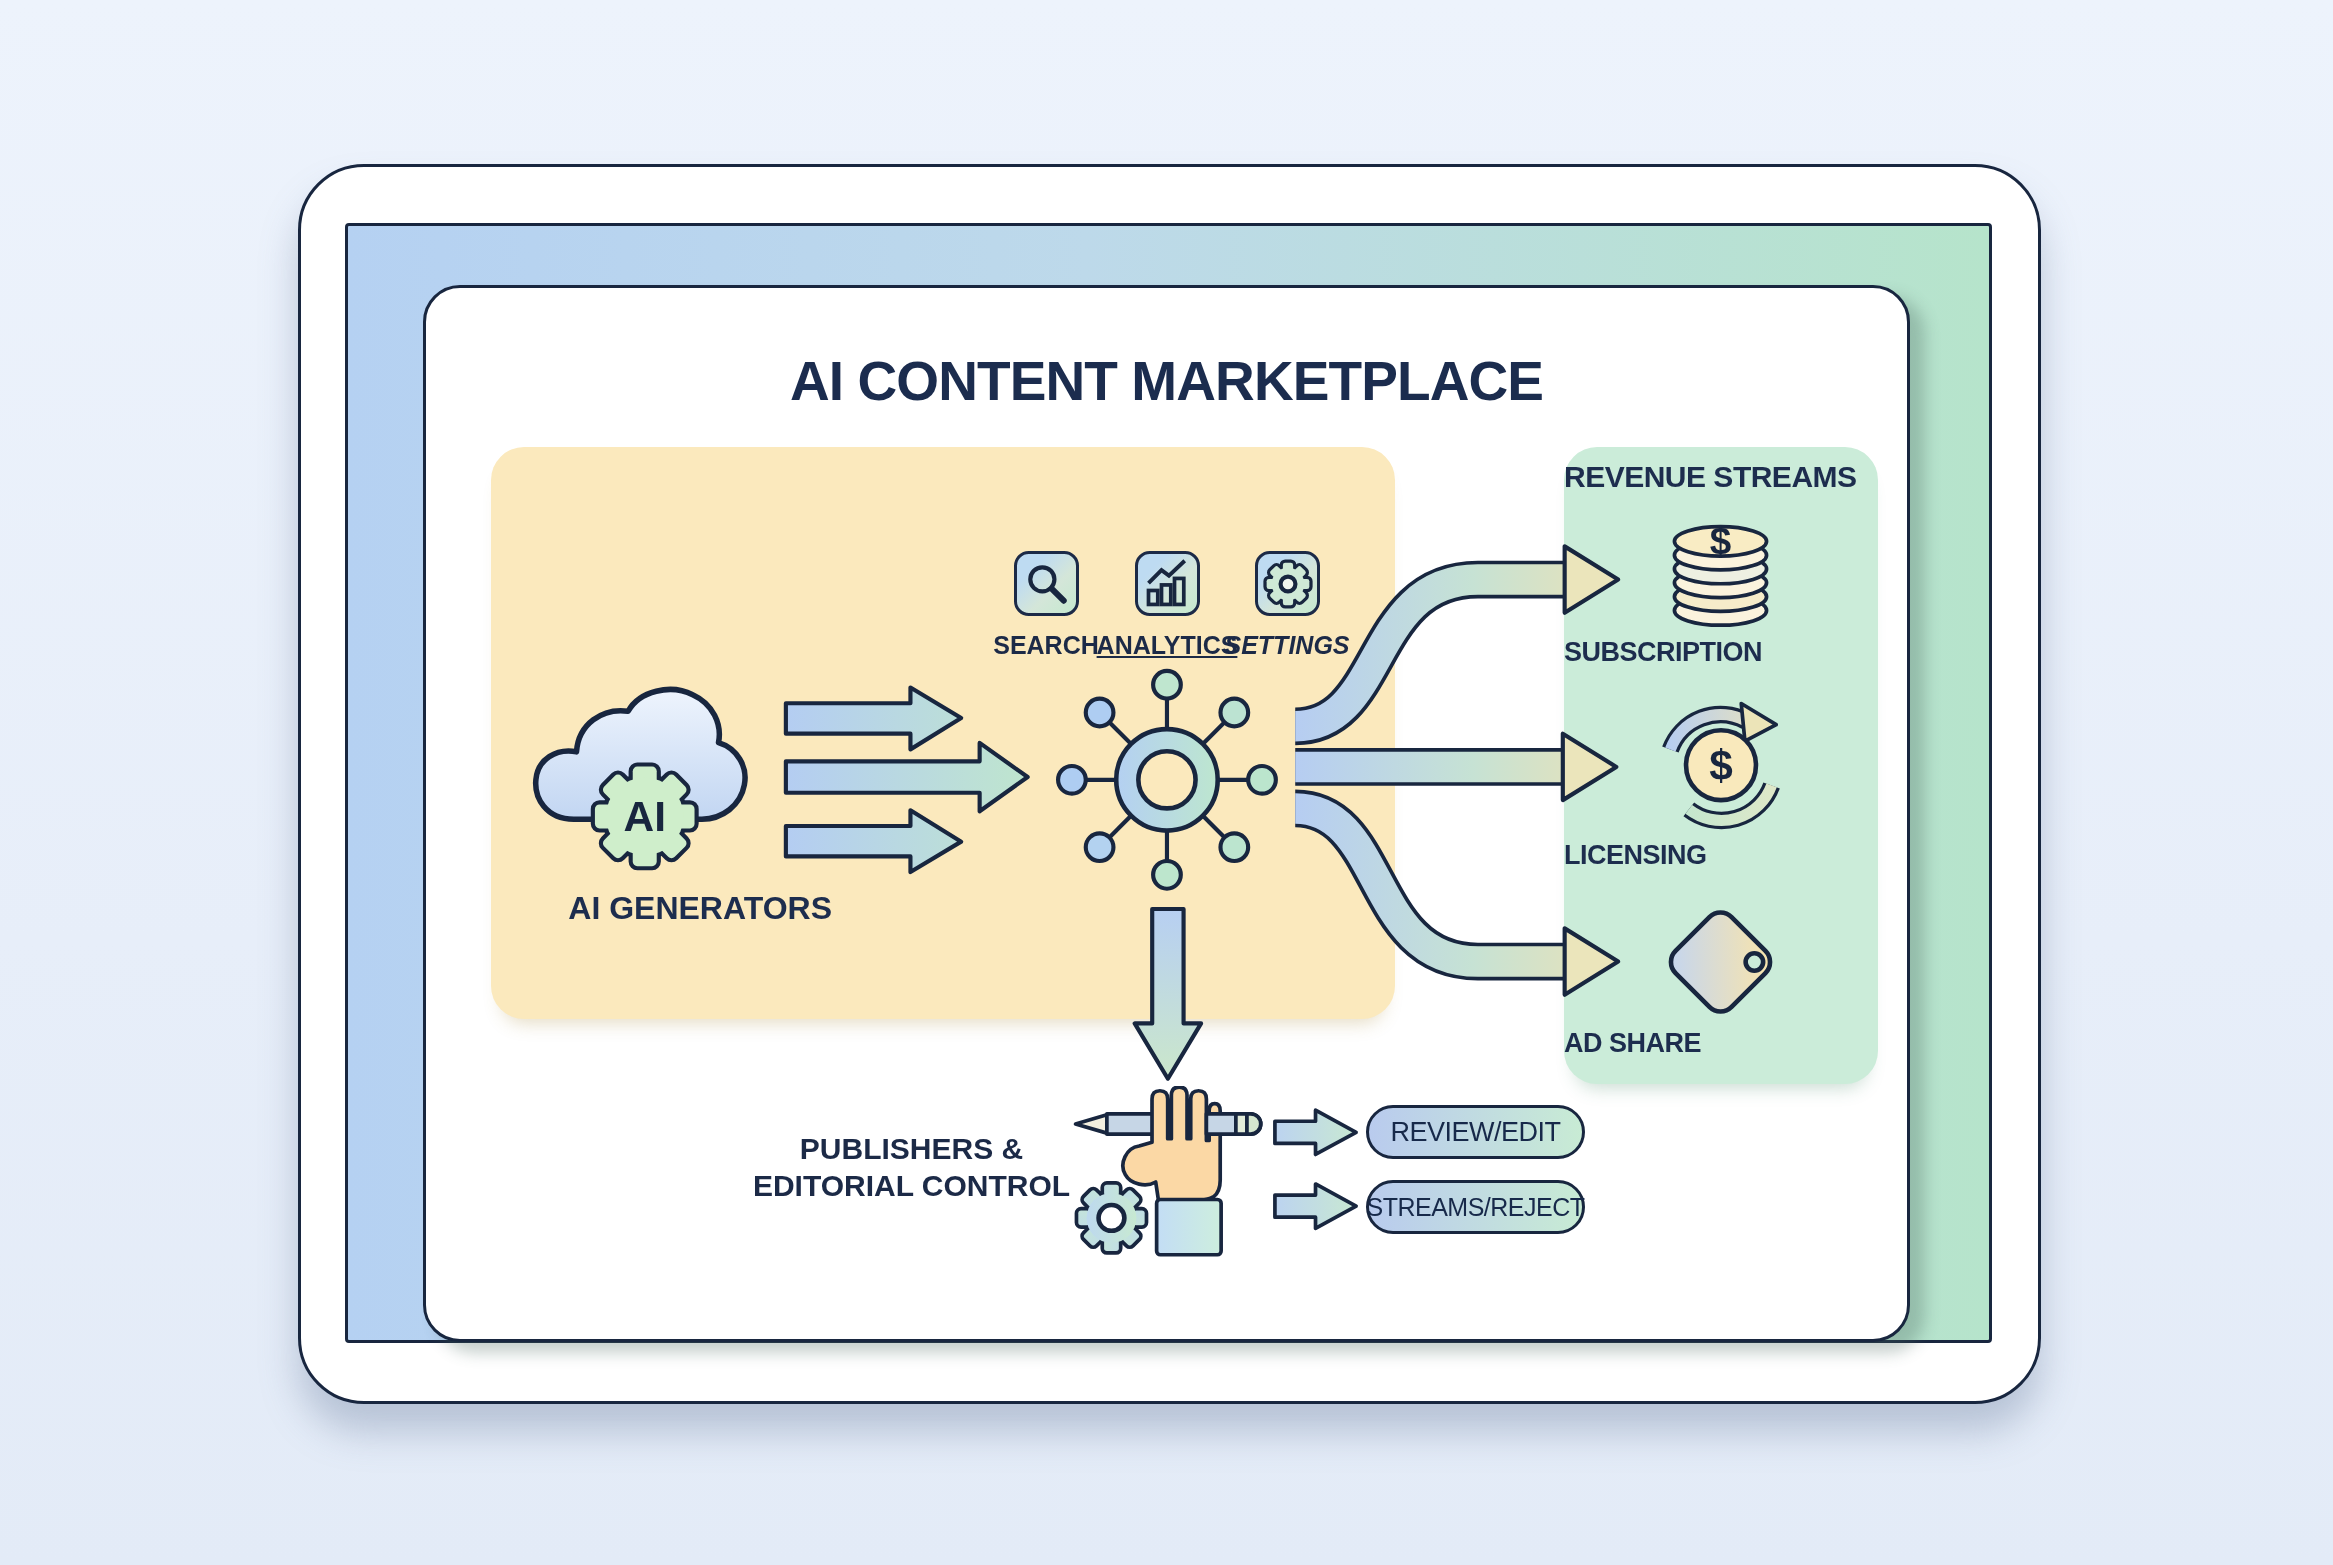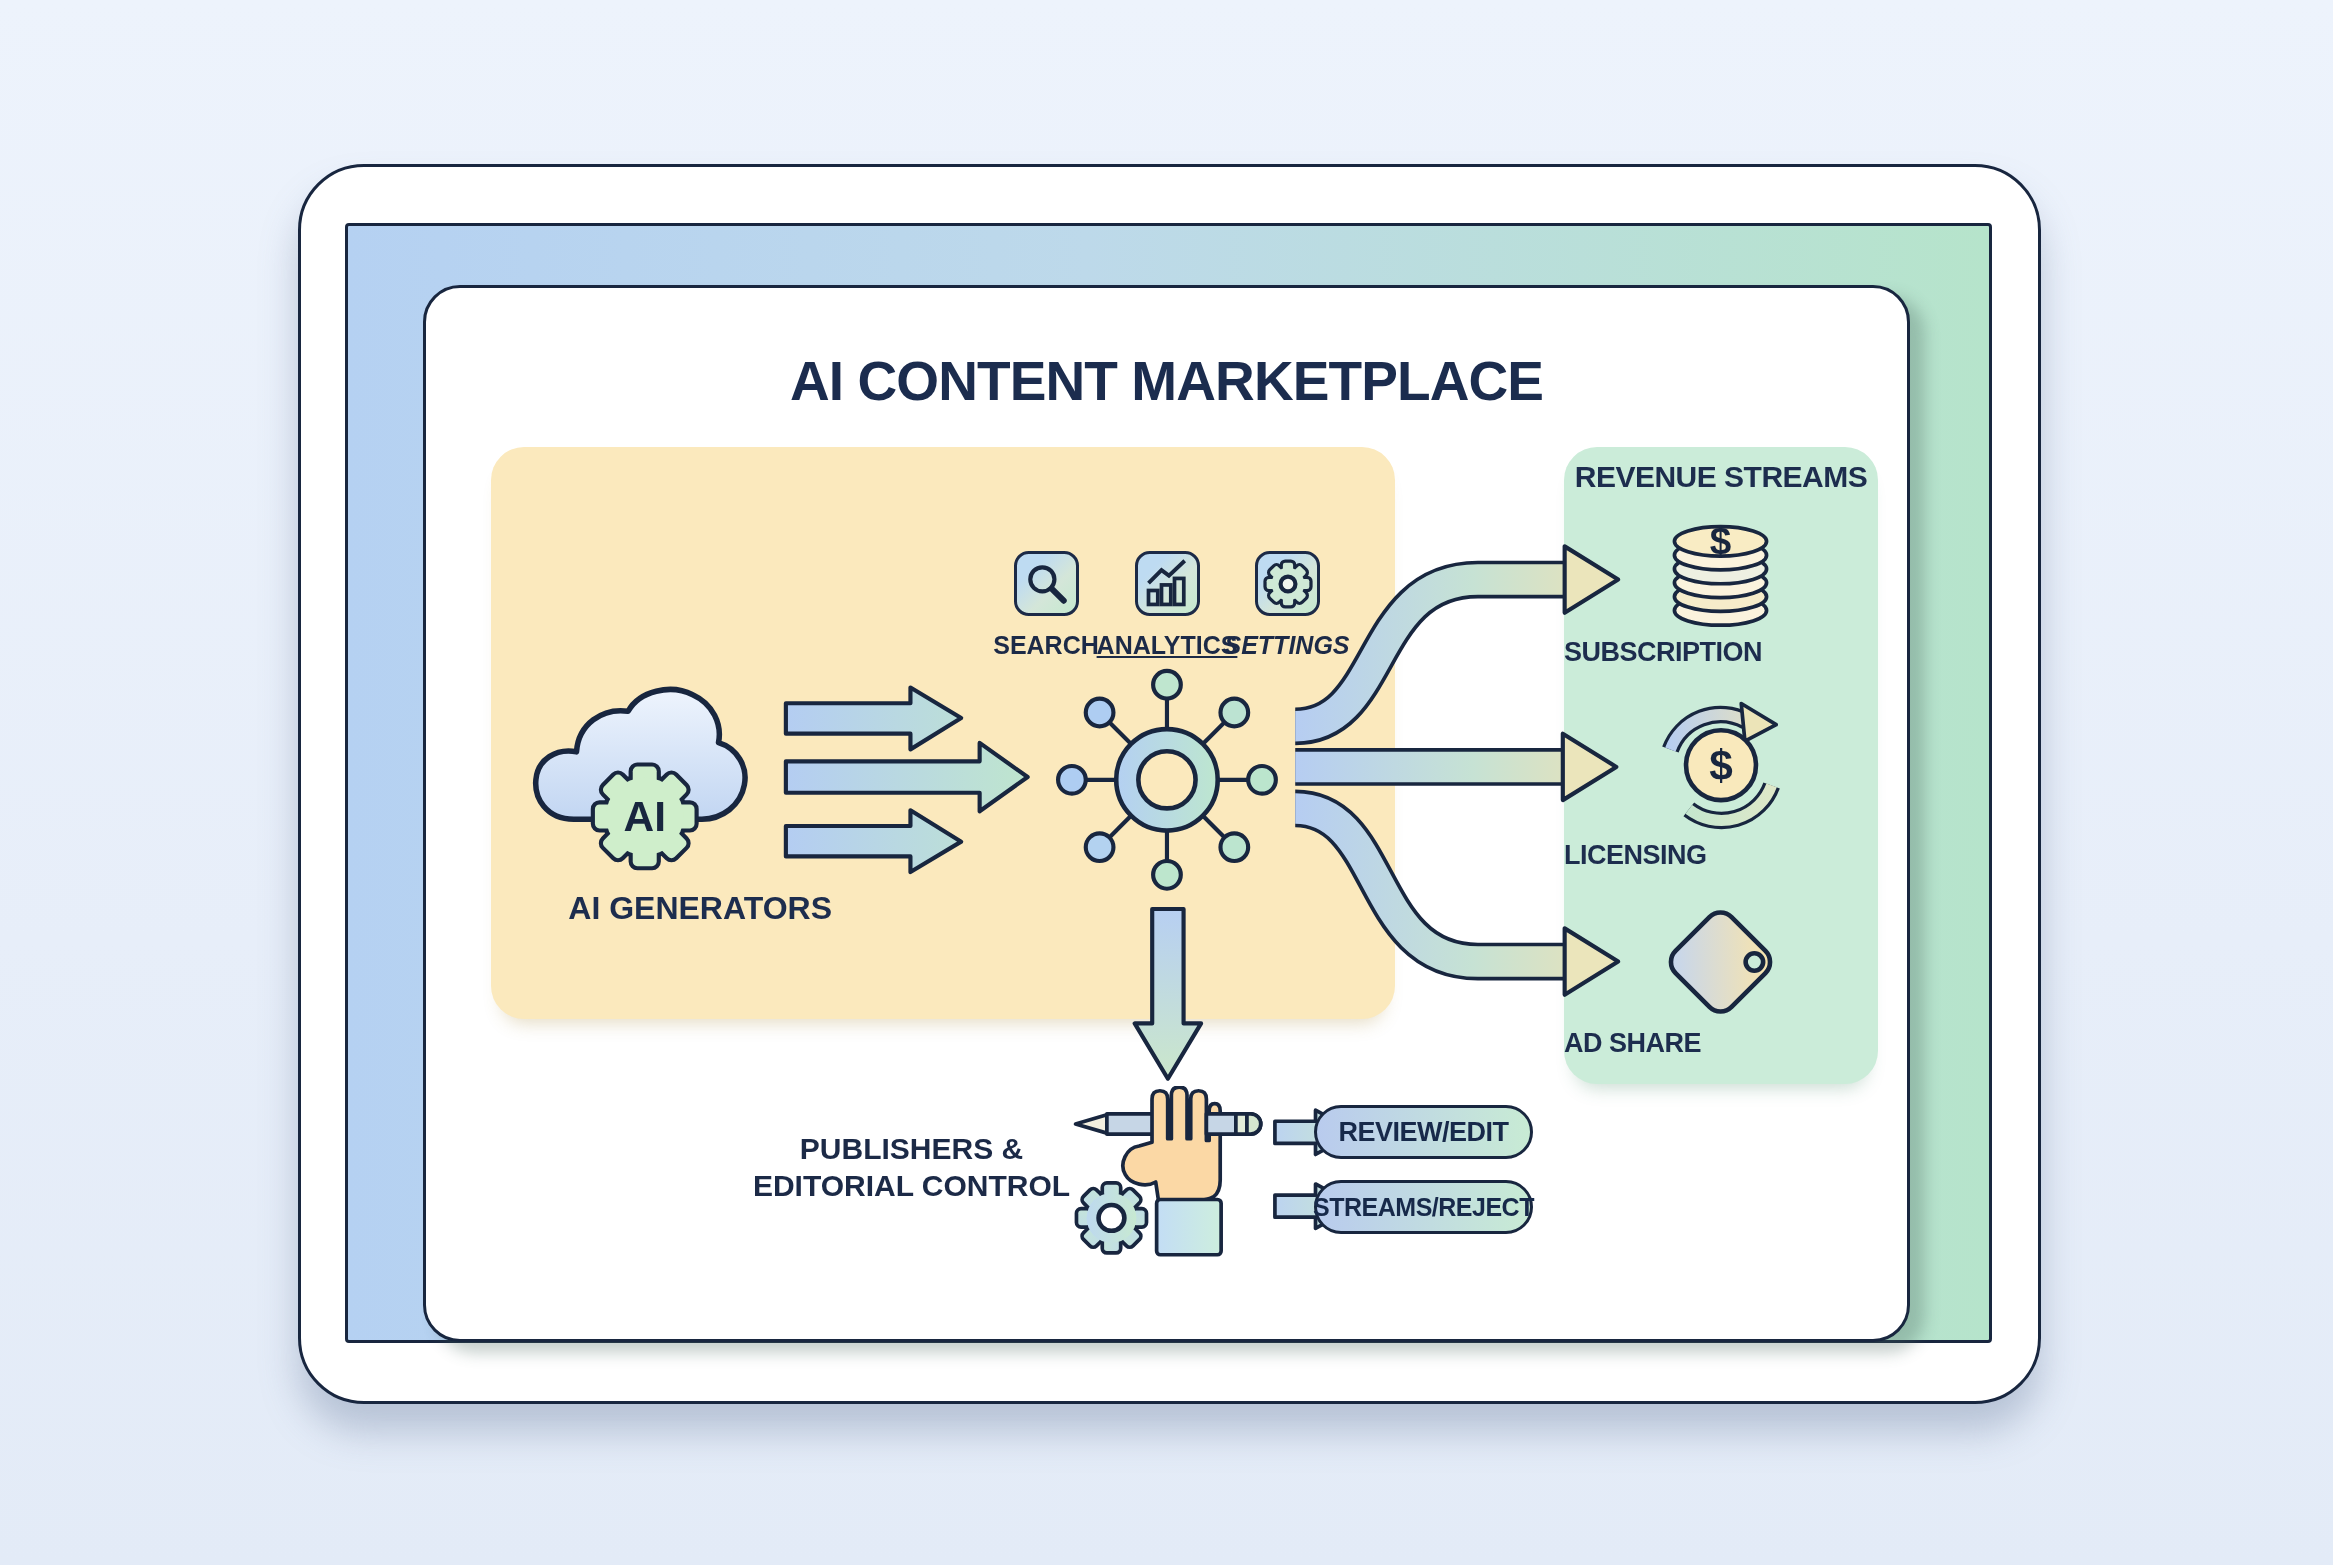--- a/index.html
+++ b/index.html
@@ -17,26 +17,26 @@
   .panel-yellow{left:65px;top:159px;width:904px;height:572px;border-radius:33px;background:#fbe9bd;
                 box-shadow:0 14.8px 18.5px -11px rgba(170,140,60,.30);}
   .panel-green{left:1138px;top:159px;width:314px;height:637px;border-radius:33px;background:#cbecd9;
                box-shadow:0 14.8px 18.5px -11px rgba(60,130,95,.28);}
   .dash-heading{left:468px;top:207px;width:554px;text-align:center;font-size:32px;font-weight:bold;color:#1c2a47;}
   .tile{width:65px;height:65px;top:263px;border:3.7px solid #1c2a47;border-radius:14.8px;
         background:linear-gradient(135deg,#bedbf2 25%,#d4e6d9 60%,#c5e9cf 100%);
         display:flex;align-items:center;justify-content:center;box-sizing:border-box;}
   .tile-label{top:343px;width:148px;text-align:center;font-size:25px;font-weight:bold;color:#1c2a47;}
   .gen-label{left:37px;top:602px;width:369px;text-align:right;font-size:32px;font-weight:bold;}
-  .rev-heading{left:0;top:13px;width:100%;text-align:center;font-size:30px;font-weight:bold;letter-spacing:-0.5px;}
+  .rev-heading{left:0;top:13px;width:100%;text-align:left;font-size:30px;font-weight:bold;letter-spacing:-0.5px;}
   .stream-label{left:0;width:100%;font-size:27px;font-weight:bold;letter-spacing:-0.5px;}
   .pub-text{left:301px;top:842px;width:369px;text-align:center;font-size:30px;font-weight:bold;line-height:1.24;color:#1c2a47;}
-  .pill{left:888px;width:219px;height:54px;border:3.7px solid #18263f;border-radius:30px;box-sizing:border-box;
+  .pill{left:940px;width:219px;height:54px;border:3.7px solid #18263f;border-radius:30px;box-sizing:border-box;
         background:linear-gradient(90deg,#b9cbee 0%,#c8ebd4 100%);
-        display:flex;align-items:center;justify-content:center;font-weight:bold;color:#17294a;letter-spacing:-0.5px;}
+        display:flex;align-items:center;justify-content:center;font-weight:normal;color:#17294a;letter-spacing:-0.5px;}
   svg text{font-family:"Liberation Sans",sans-serif;}
 </style>
 </head>
 <body>
 
 <div class="stage">
   <div class="tablet">
     <div class="frame">
       <div class="content">
 

